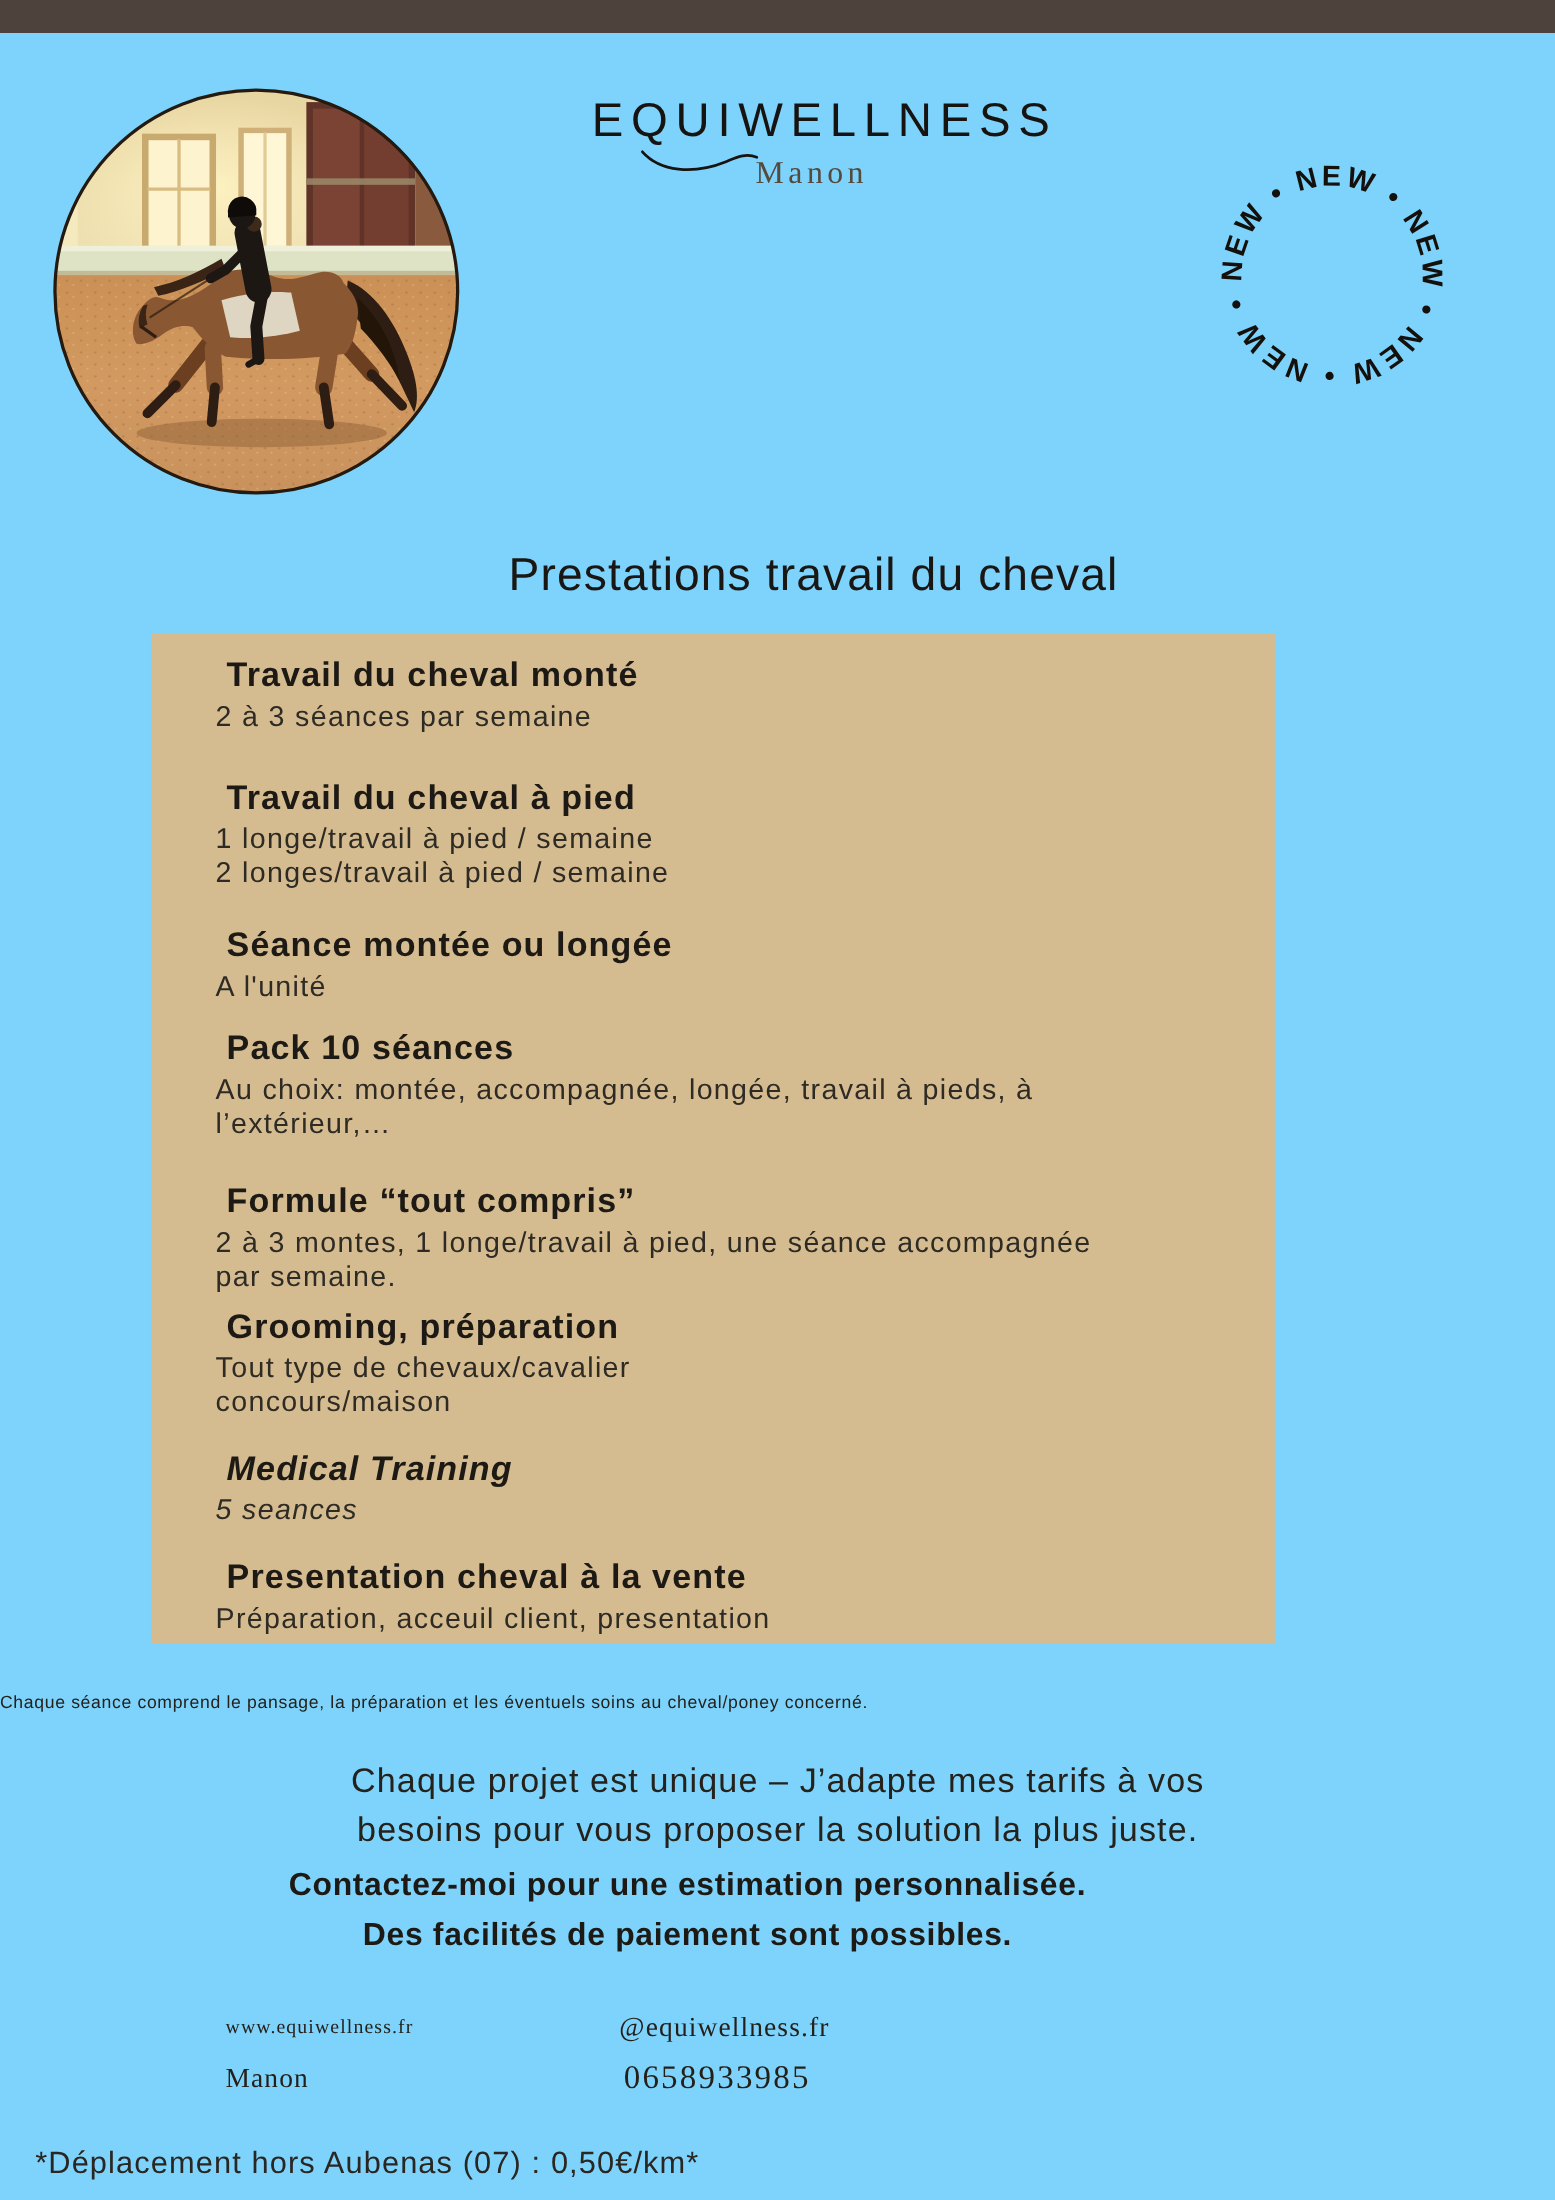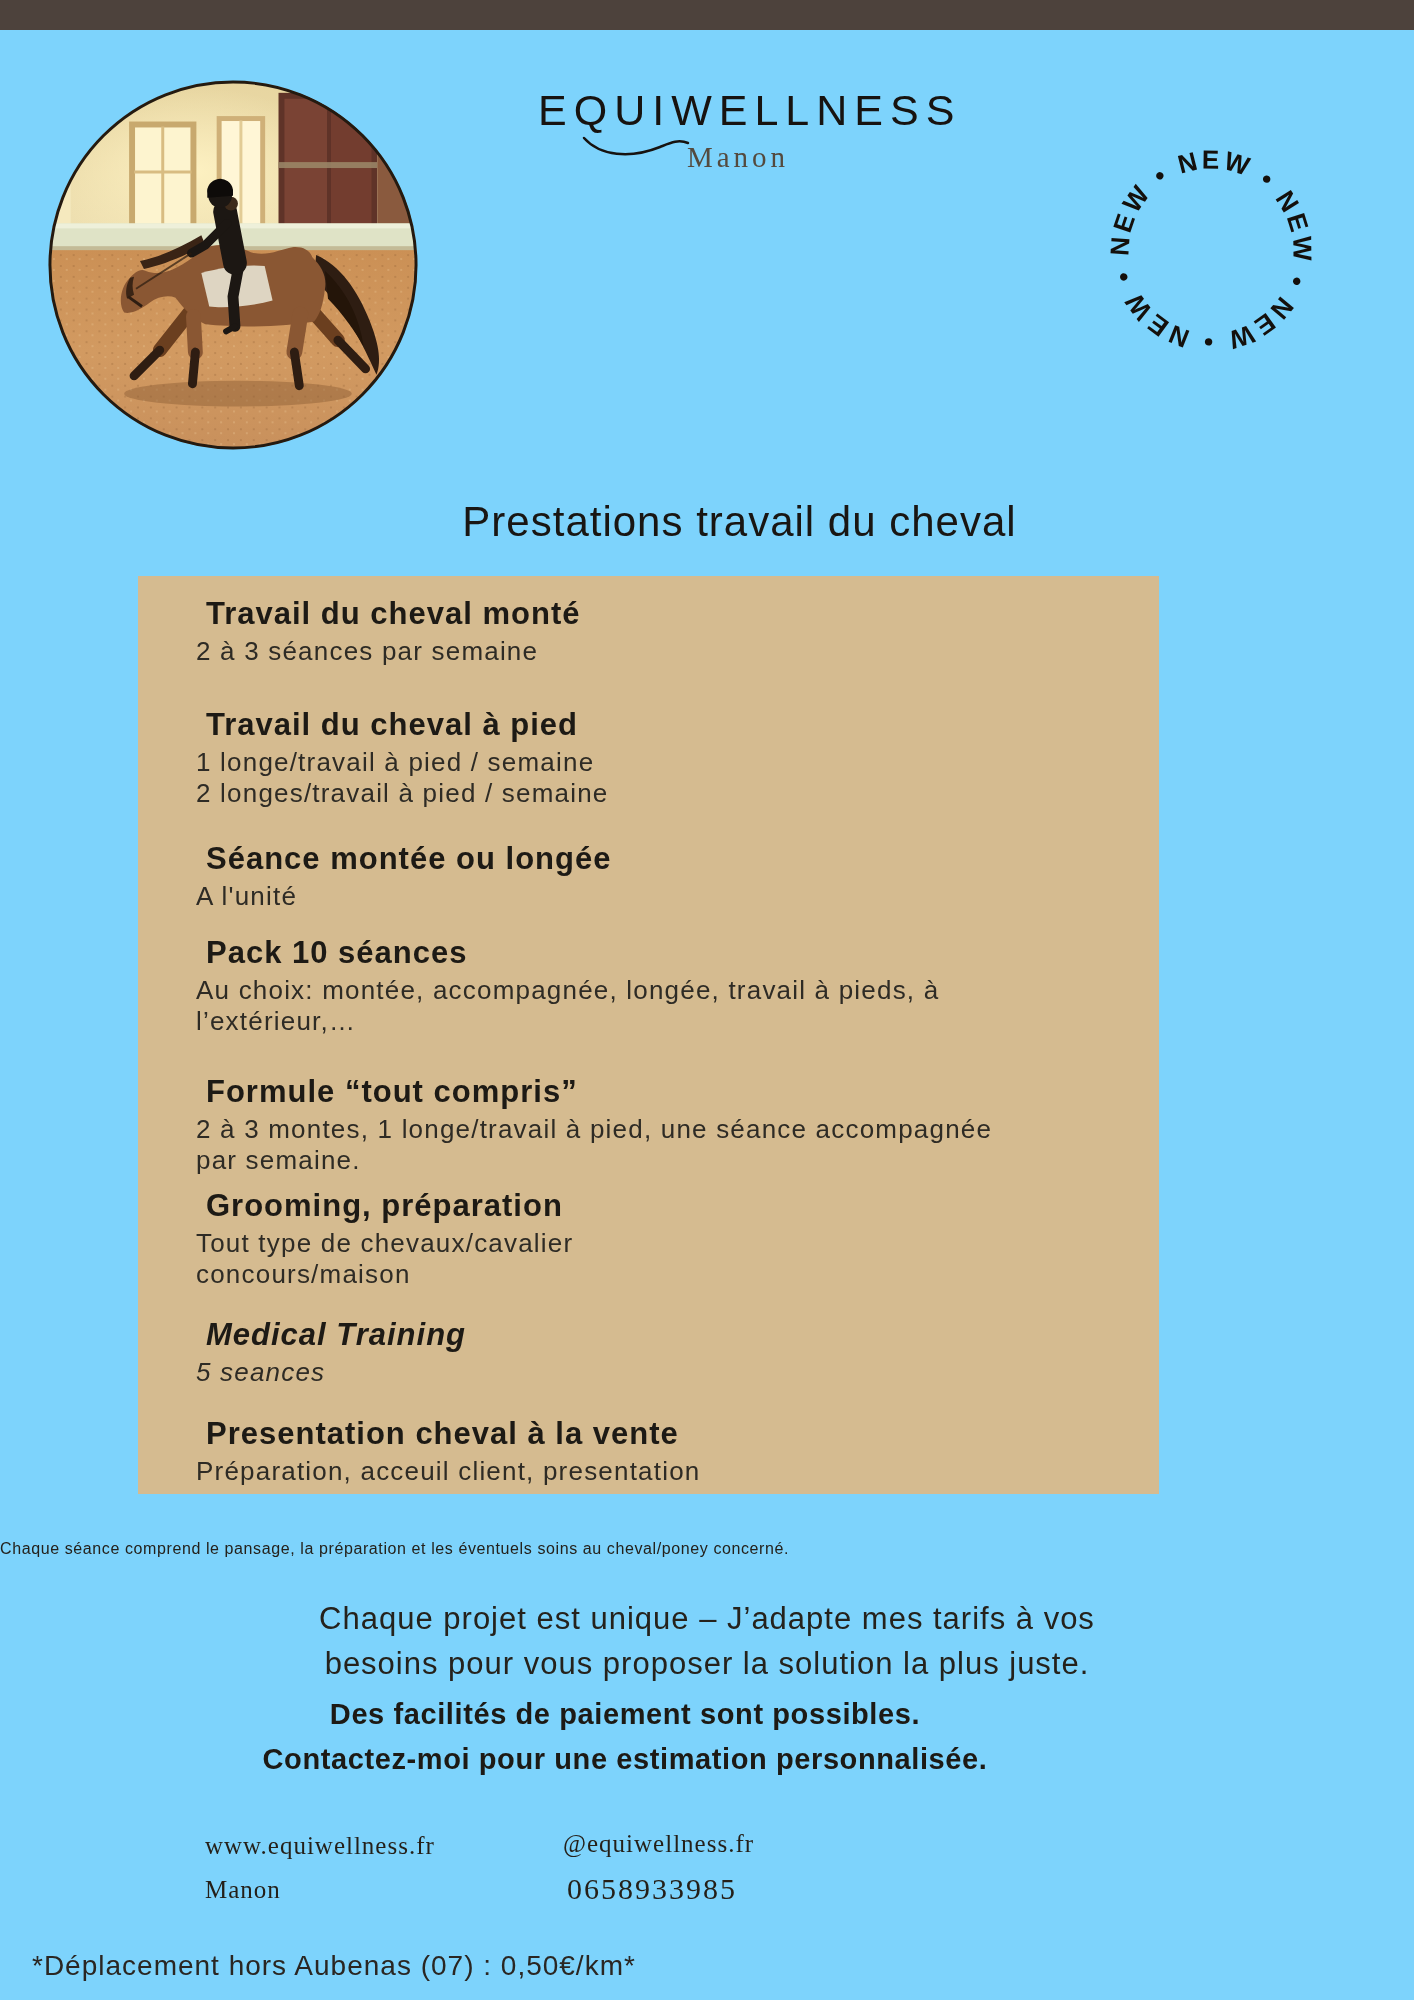--- a/index.html
+++ b/index.html
@@ -62,21 +62,21 @@
   }
   .pitch{
     position:absolute;left:0;top:1596px;width:100%;text-align:center;
     font-size:31px;line-height:45px;letter-spacing:1px;color:#25221c;
   }
   .contact-bold{
     position:absolute;left:0;top:1692px;width:1250px;text-align:center;
     font-size:29px;font-weight:700;line-height:45px;letter-spacing:0.6px;color:#1d1a15;
   }
 
-  .footer-site  {position:absolute;left:205px;top:1832px;font-family:"Liberation Serif",serif;font-size:25px;letter-spacing:1px;color:#241f18;}
+  .footer-site  {position:absolute;left:205px;top:1832px;font-family:"Liberation Serif",serif;font-size:18px;letter-spacing:1px;color:#241f18;}
   .footer-name  {position:absolute;left:205px;top:1876px;font-family:"Liberation Serif",serif;font-size:25px;letter-spacing:1px;color:#241f18;}
   .footer-social{position:absolute;left:563px;top:1830px;font-family:"Liberation Serif",serif;font-size:25px;letter-spacing:1px;color:#241f18;}
   .footer-phone {position:absolute;left:567px;top:1872px;font-family:"Liberation Serif",serif;font-size:30px;letter-spacing:2px;color:#241f18;}
 
   .travel-note{
     position:absolute;left:32px;top:1950px;font-size:28px;letter-spacing:1px;color:#2a2622;
   }
 </style>
 </head>
 <body>
@@ -244,22 +244,22 @@
   </div>
 
   <div class="included-note">Chaque séance comprend le pansage, la préparation et les éventuels soins au cheval/poney concerné.</div>
 
   <div class="pitch">
     <div>Chaque projet est unique – J’adapte mes tarifs à vos</div>
     <div>besoins pour vous proposer la solution la plus juste.</div>
   </div>
 
   <div class="contact-bold">
+    <div>Contactez-moi pour une estimation personnalisée.</div>
     <div>Des facilités de paiement sont possibles.</div>
-    <div>Contactez-moi pour une estimation personnalisée.</div>
   </div>
 
   <div class="footer-site">www.equiwellness.fr</div>
   <div class="footer-name">Manon</div>
   <div class="footer-social">@equiwellness.fr</div>
   <div class="footer-phone">0658933985</div>
 
   <div class="travel-note">*Déplacement hors Aubenas (07) : 0,50€/km*</div>
 </div>
 

